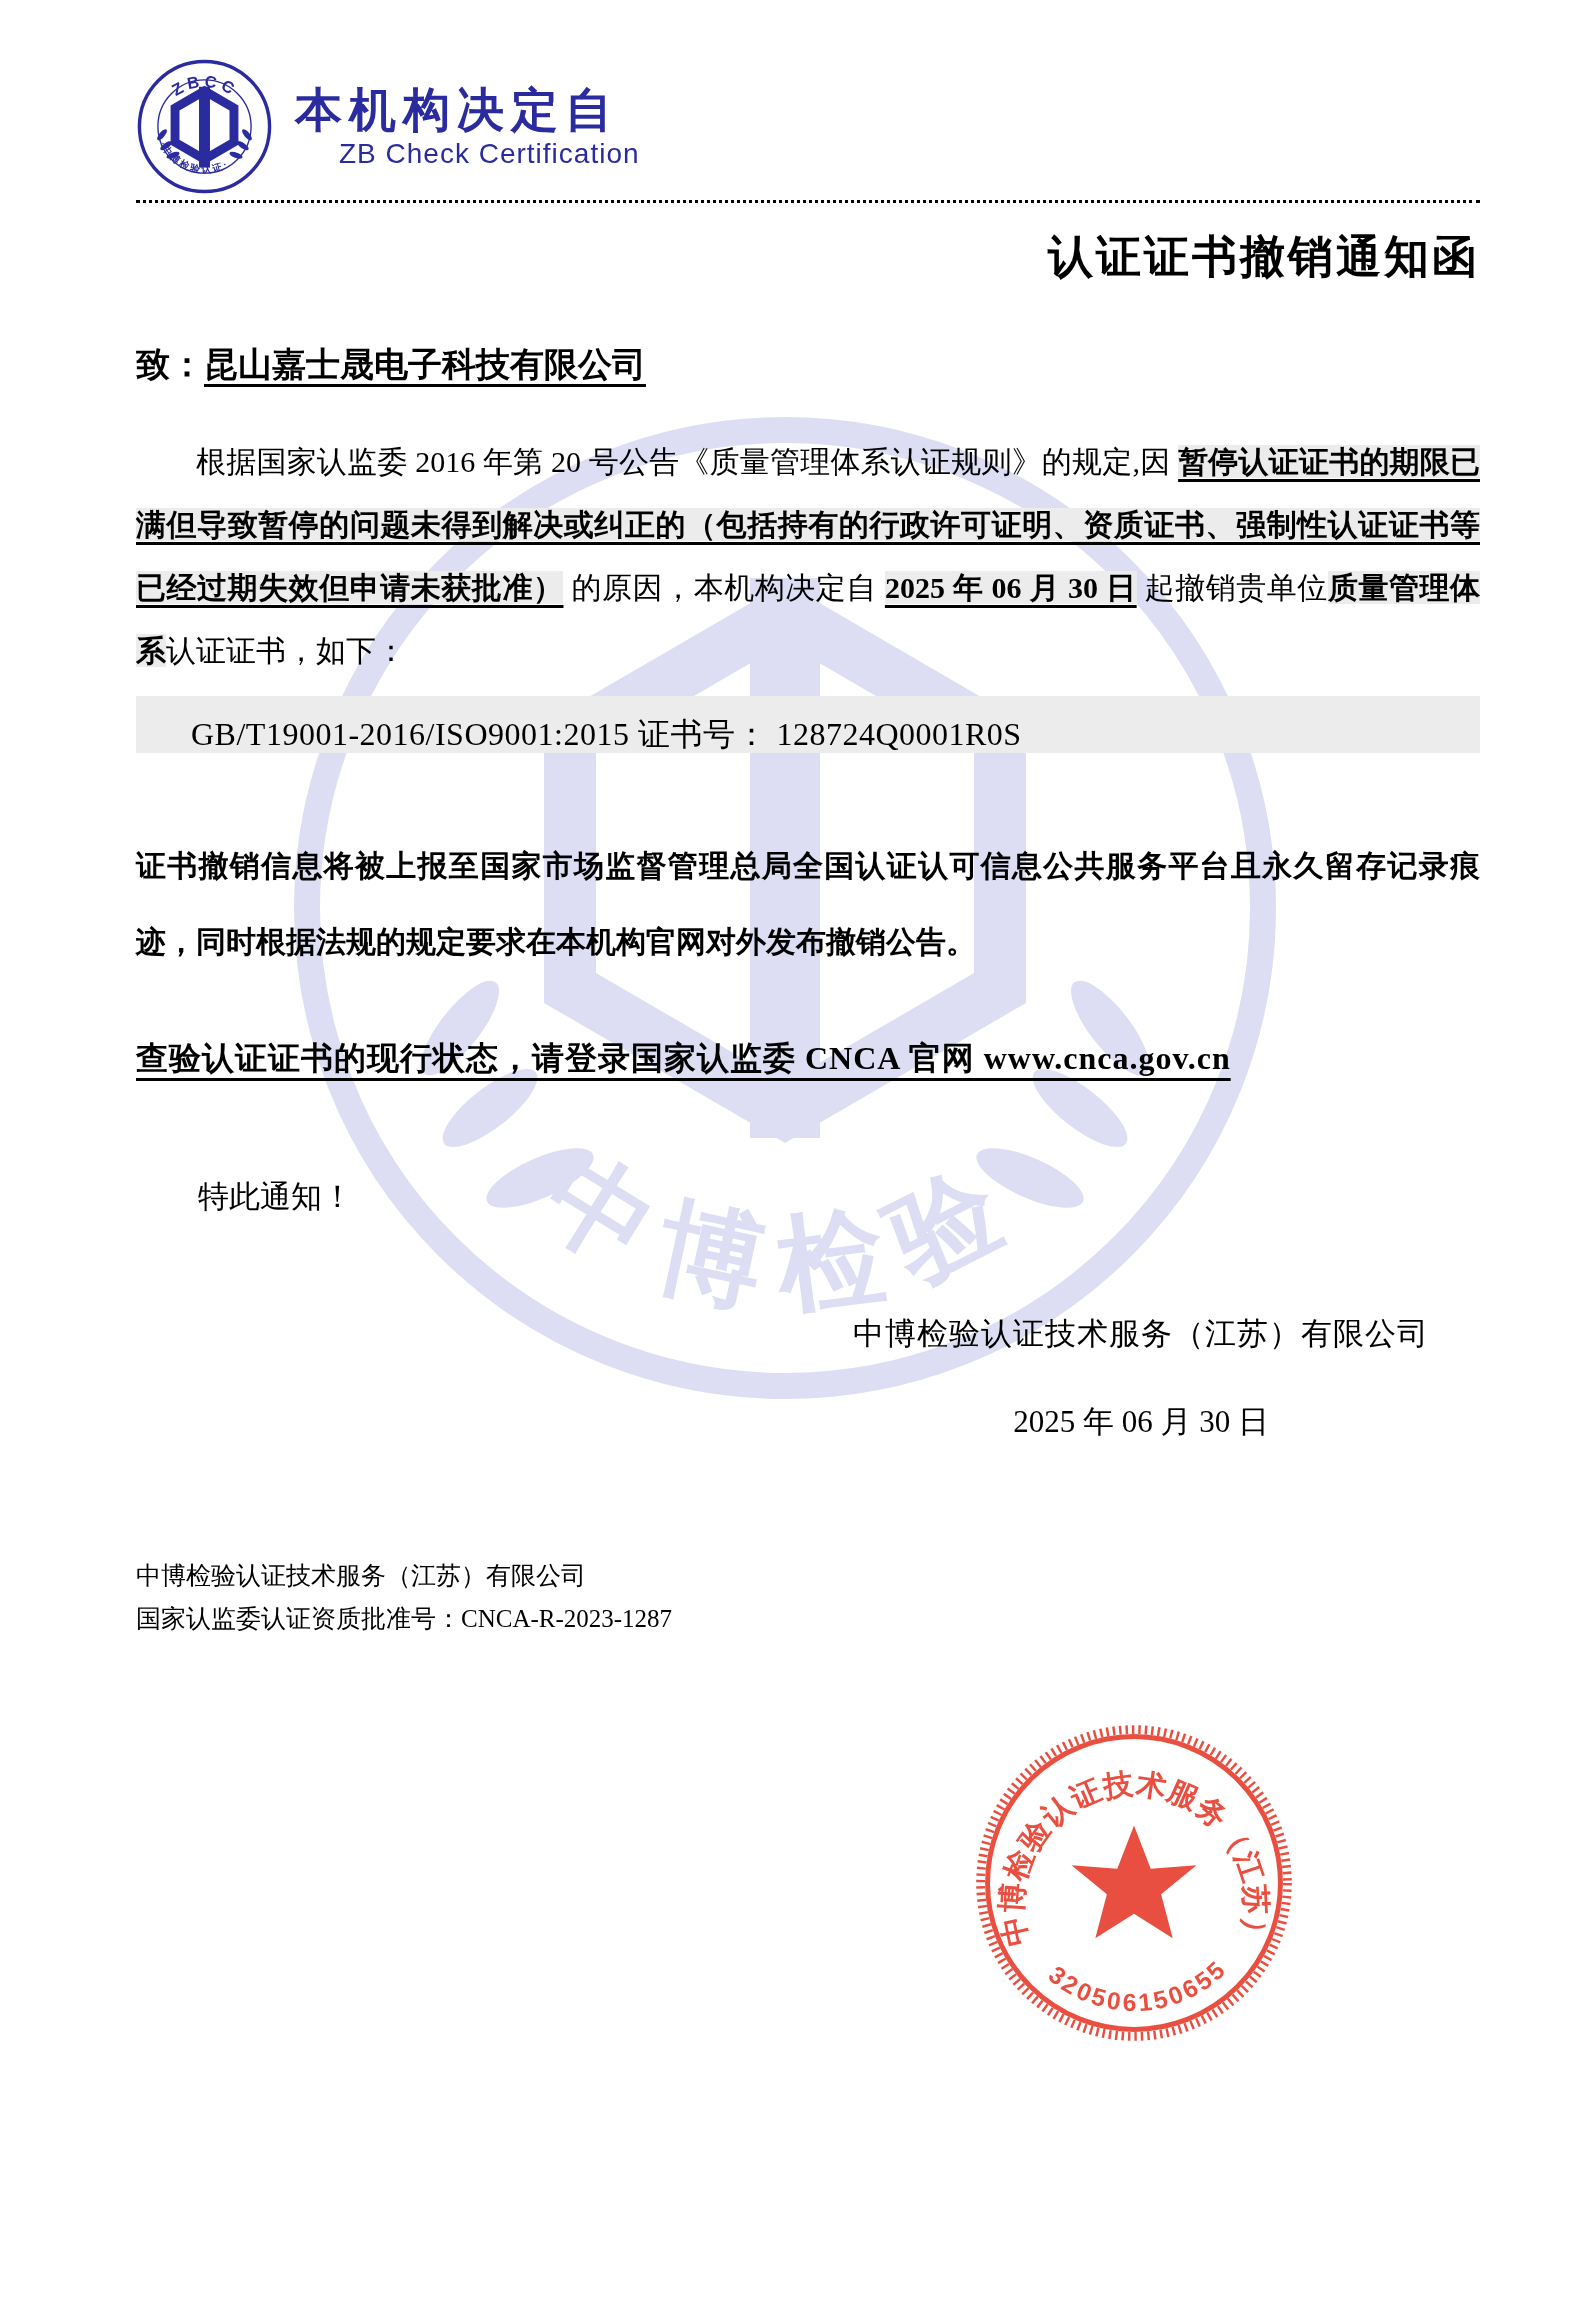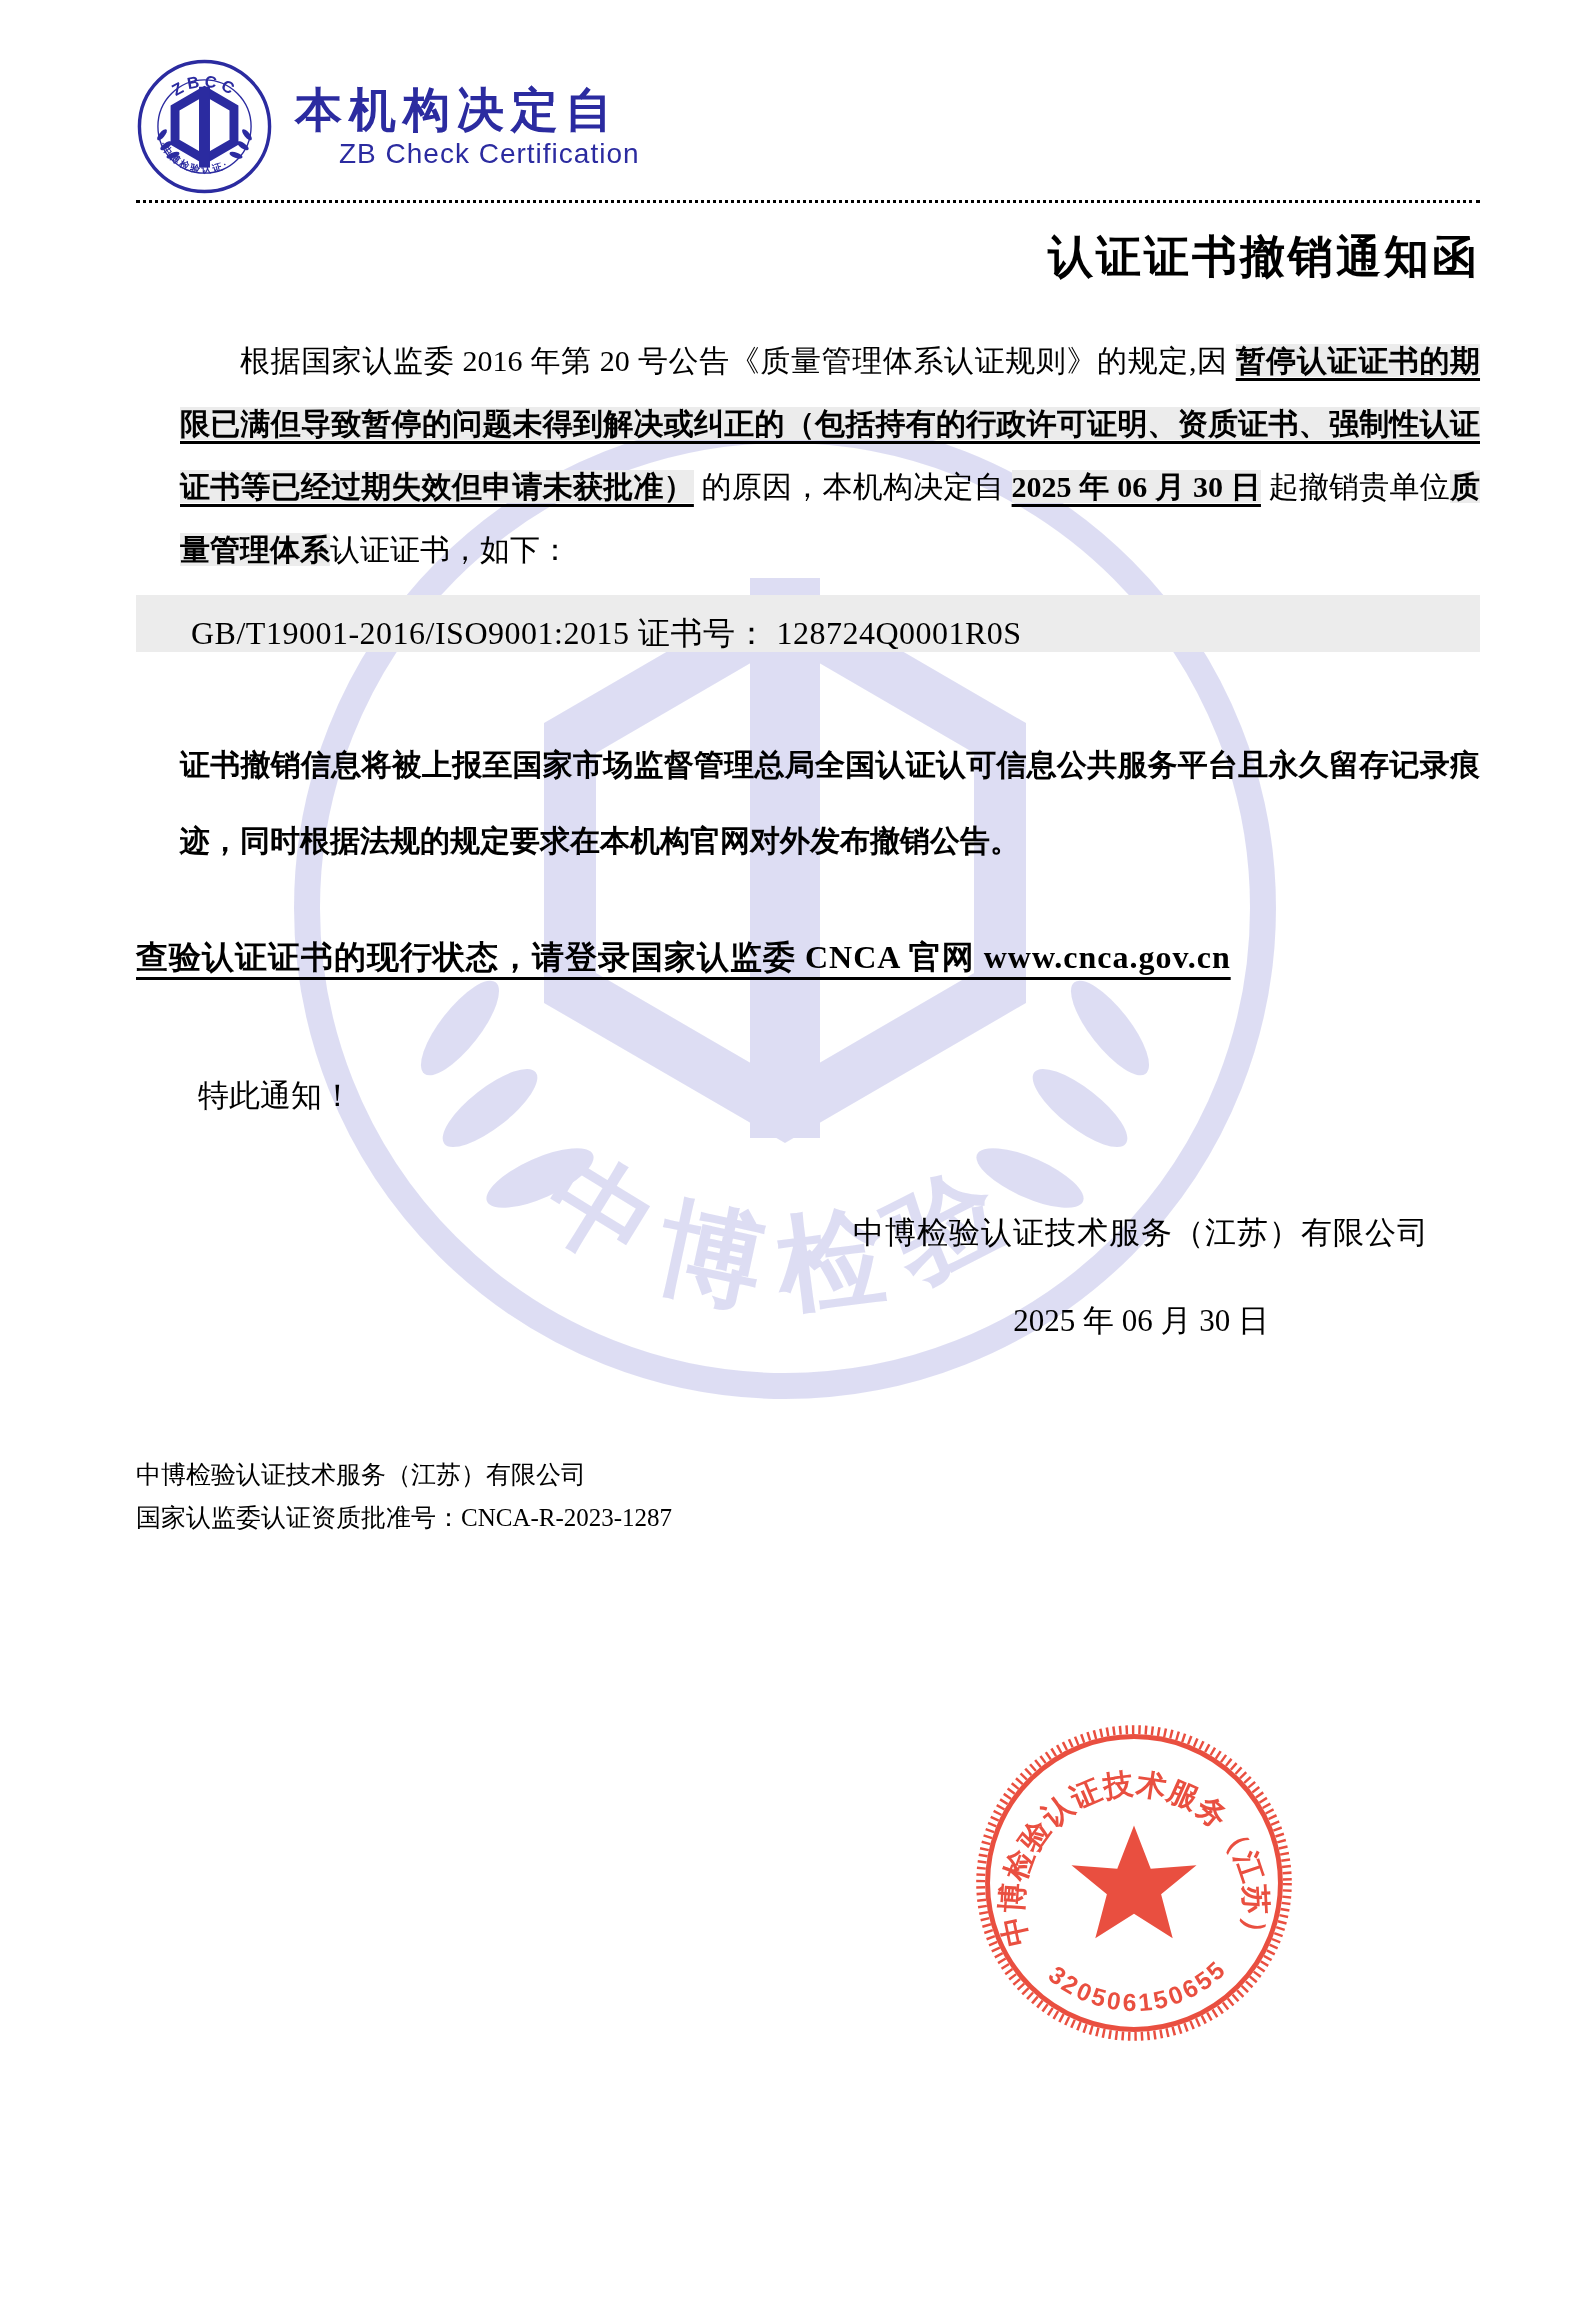--- a/index.html
+++ b/index.html
@@ -24,21 +24,21 @@
 
   
   .doc-title{text-align:right;font-size:45px;font-weight:bold;letter-spacing:3px;margin-top:24px;}
 
   
   .recipient{margin-top:55px;font-size:34px;font-weight:bold;}
   .recipient .company{text-decoration:underline;text-underline-offset:8px;}
 
   
   p{margin:0;}
-  .para{font-size:30px;text-align:justify;margin-left:44px;}
+  .para{font-size:30px;text-align:justify;}
   .p1{margin-top:42px;line-height:63px;text-indent:2em;}
   .hl{font-weight:bold;background:#ececec;}
   .hl-u{font-weight:bold;background:#ececec;text-decoration:underline;text-underline-offset:7px;}
   .cert-bar{
     margin-top:14px;background:#ececec;
     font-size:32px;line-height:77px;height:57px;
     padding-left:55px;letter-spacing:0.5px;
     font-stretch:condensed;
   }
   .p2{margin-top:34px;line-height:76px;text-indent:2em;}
@@ -124,20 +124,22 @@
       </div>
       <div class="brand">
         <div class="brand-cn">本机构决定自</div>
         <div class="brand-en">ZB Check Certification</div>
       </div>
     </div>
     <hr class="rule">
 
     <div class="doc-title">认证证书撤销通知函</div>
 
+    <div class="recipient"><span>致：</span><span class="company">昆山嘉士晟电子科技有限公司</span>
+    </div>
 
     <p class="para p1"><span>根据国家认监委 2016 年第 20 号公告《质量管理体系认证规则》的规定,因 </span><span class="hl-u">暂停认证证书的期限已满但导致暂停的问题未得到解决或纠正的（包括持有的行政许可证明、资质证书、强制性认证证书等已经过期失效但申请未获批准）</span><span> 的原因，本机构决定自 </span><span class="hl-u">2025 年 06 月 30 日</span><span> 起撤销贵单位</span><span class="hl">质量管理体系</span><span>认证证书，如下：</span>
     </p>
 
     <div class="cert-bar">GB/T19001-2016/ISO9001:2015 证书号： 128724Q0001R0S</div>
 
 
     <p class="para p3">证书撤销信息将被上报至国家市场监督管理总局全国认证认可信息公共服务平台且永久留存记录痕迹，同时根据法规的规定要求在本机构官网对外发布撤销公告。</p>
 
 

